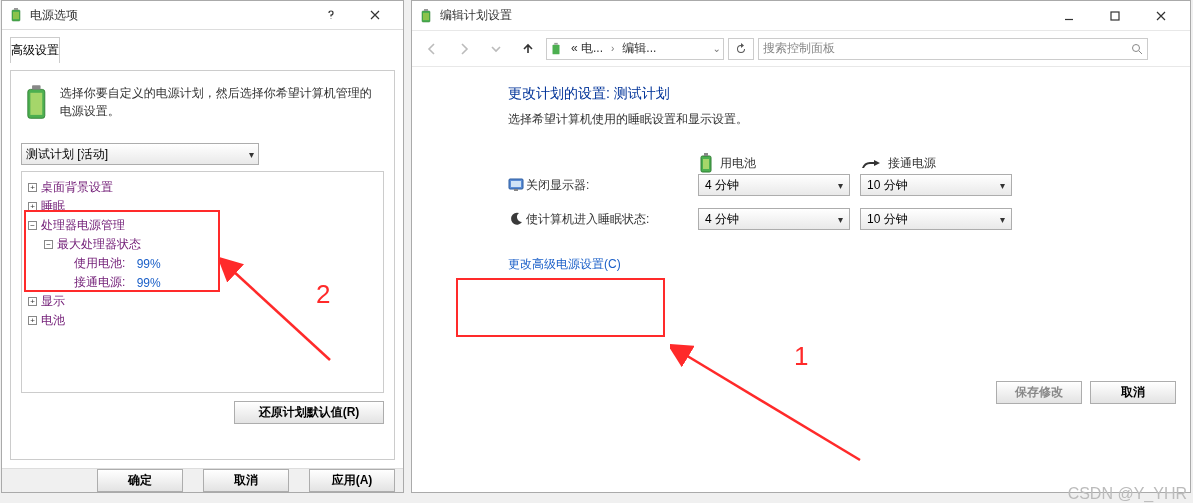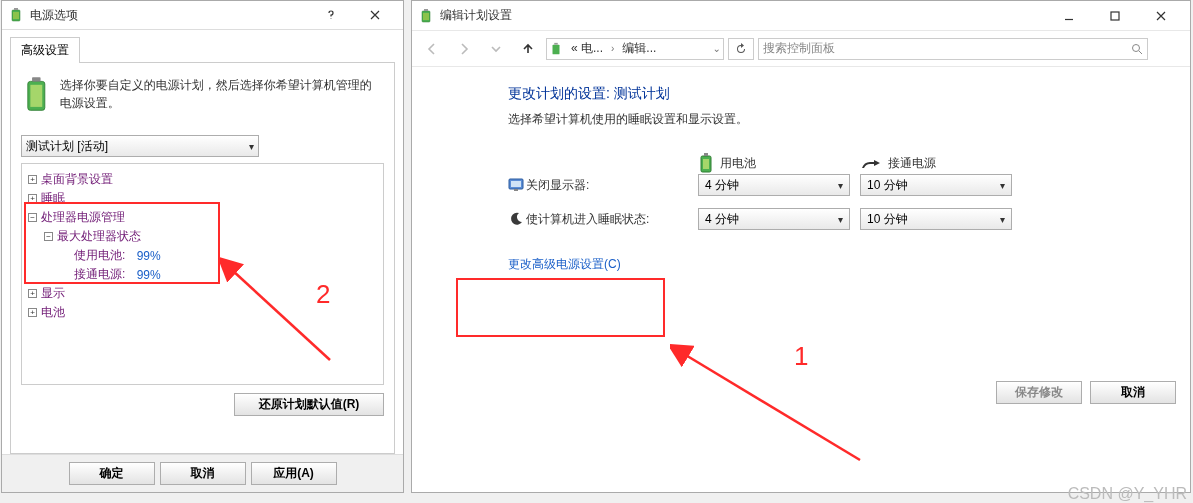--- a/index.html
+++ b/index.html
@@ -8,22 +8,22 @@
 
 .dlg-left { position: absolute; left: 1px; top: 0; width: 403px; height: 493px; background: #fff; border: 1px solid #aaa; display: flex; flex-direction: column; }
 .titlebar { height: 30px; display: flex; align-items: center; padding: 0 6px; border-bottom: 1px solid #ddd; }
 .titlebar .icon { width: 16px; height: 16px; margin-right: 6px; }
 .titlebar .title { flex: 1; color: #333; }
 .titlebar .btns { display: flex; gap: 0; }
 .titlebar .btn { width: 44px; height: 28px; display: flex; align-items: center; justify-content: center; color: #555; }
 .titlebar .btn svg { width: 10px; height: 10px; stroke: #333; stroke-width: 1.2; fill: none; }
 
 .tabs { padding: 6px 8px 0 8px; }
-.tab { display: inline-block; padding: 4px 10px; border: 1px solid #ccc; border-bottom: none; background: #fff; position: relative; top: 1px; text-align: right; }
-.tabbody { border: 1px solid #ccc; margin: 0 8px; padding: 10px; height: 406px; background: #fff; display: flex; flex-direction: column; }
+.tab { display: inline-block; padding: 4px 0; border: 1px solid #ccc; border-bottom: none; background: #fff; position: relative; top: 1px; text-align: right; }
+.tabbody { border: 1px solid #ccc; margin: 8px 8px; padding: 10px; height: 406px; background: #fff; display: flex; flex-direction: column; }
 
 .descrow { display: flex; gap: 8px; margin-bottom: 18px; }
 .battery-icon { width: 36px; height: 44px; }
 .desc { color: #333; padding-top: 3px; line-height: 1.5; padding-right: 8px; }
 
 .select { width: 238px; height: 22px; border: 1px solid #adadad; background: linear-gradient(#fff,#e9e9e9); display: flex; align-items: center; padding: 0 4px; justify-content: space-between; margin-bottom: 6px; }
 .select .arrow { font-size: 10px; color: #333; }
 
 .tree { border: 1px solid #ccc; padding: 6px 4px; height: 222px; overflow: auto; position: relative; }
 .tree .node { display: flex; align-items: center; gap: 4px; padding: 1px 0; }
@@ -32,21 +32,21 @@
 .tree .l2 { margin-left: 18px; }
 .tree .l3 { margin-left: 48px; }
 .tree .label { color: #701a75; }
 .tree .link { color: #1a5fc8; }
 .redbox { position: absolute; border: 2px solid #ff2a2a; pointer-events: none; }
 .anno-num { position: absolute; color: #ff2a2a; font-size: 26px; font-weight: 400; }
 
 .btn-std { min-width: 86px; height: 23px; border: 1px solid #adadad; background: linear-gradient(#fff,#e3e3e3); padding: 0 10px; display: inline-flex; align-items: center; justify-content: center; font-weight: bold; }
 .btn-std.disabled { color: #888; }
 .restore-row { margin-top: 8px; text-align: right; }
-.bottom-btns { padding: 7px 8px; display: flex; justify-content: center; gap: 5px; background: #f0f0f0; border-top: 1px solid #ddd; }
+.bottom-btns { padding: 0 8px; display: flex; justify-content: flex-end; gap: 20px; background: #f0f0f0; border-top: 1px solid #ddd; }
 
 
 .win-right { position: absolute; left: 411px; top: 0; width: 780px; height: 493px; background: #fff; border: 1px solid #aaa; display: flex; flex-direction: column; }
 .win-right .titlebar { border-bottom: 1px solid #e8e8e8; }
 .win-right .titlebar .btn { width: 46px; height: 30px; }
 
 .addrrow { height: 36px; display: flex; align-items: center; padding: 0 6px; gap: 4px; border-bottom: 1px solid #e8e8e8; }
 .navbtn { width: 28px; height: 24px; display: flex; align-items: center; justify-content: center; }
 .navbtn svg { width: 14px; height: 14px; stroke: #999; fill: none; stroke-width: 1.6; }
 .navbtn.enabled svg { stroke: #333; }

